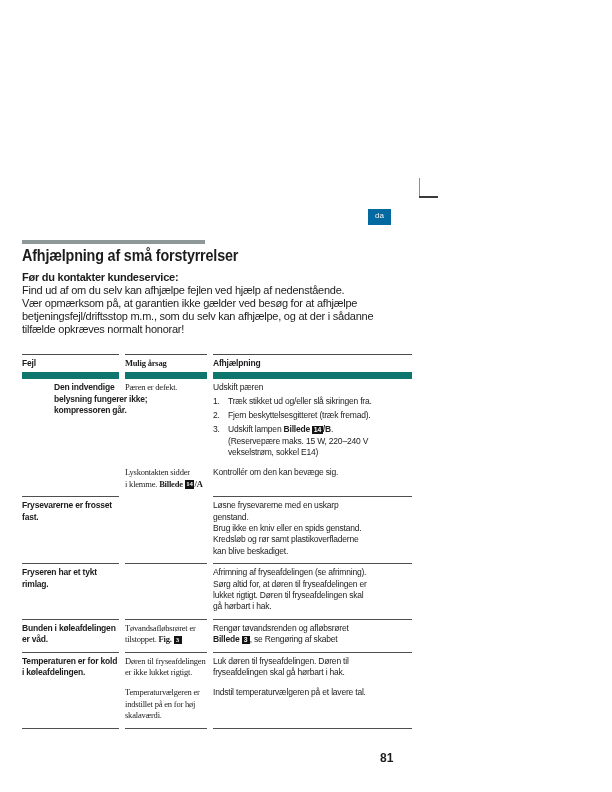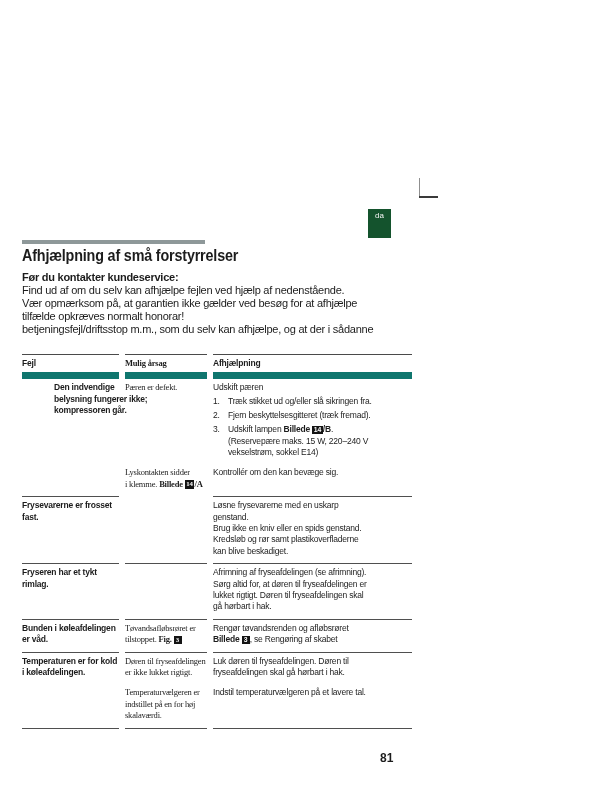--- a/index.html
+++ b/index.html
@@ -5,22 +5,22 @@
   html,body { margin:0; padding:0; background:#ffffff; }
   .page {
     position:relative; width:612px; height:792px; background:#ffffff;
     font-family:"Liberation Sans", sans-serif; color:#1c1c1c; overflow:hidden;
   }
   
   .crop-v { position:absolute; left:419px; top:178px; width:1px; height:19px; background:#8f8f8f; }
   .crop-h { position:absolute; left:419px; top:196px; width:19px; height:2px; background:#3a3a3a; }
   
   .lang-badge {
-    position:absolute; left:368px; top:209px; width:23px; height:29px;
-    background:#14532d; color:#f5f5f5; font-size:8px; line-height:13px; text-align:center;
+    position:absolute; left:368px; top:209px; width:23px; height:16px;
+    background:#0369a1; color:#f5f5f5; font-size:8px; line-height:13px; text-align:center;
   }
   
   .title-bar { position:absolute; left:22px; top:240px; width:183px; height:4px; background:#8e9899; }
   .page-title {
     position:absolute; left:22px; top:246px; margin:0;
     font-size:16.5px; font-weight:bold; letter-spacing:-0.2px; white-space:nowrap;
     transform:scaleX(0.87); transform-origin:left center;
   }
   
   .intro { position:absolute; left:22px; top:271px; width:372px; font-size:11px; line-height:13px; letter-spacing:-0.25px; }
@@ -63,22 +63,22 @@
 
   <div class="lang-badge">da</div>
 
   <div class="title-bar"></div>
   <h1 class="page-title">Afhjælpning af små forstyrrelser</h1>
 
   <div class="intro">
     <div class="head">Før du kontakter kundeservice:</div>
     <div>Find ud af om du selv kan afhjælpe fejlen ved hjælp af nedenstående.</div>
     <div>Vær opmærksom på, at garantien ikke gælder ved besøg for at afhjælpe</div>
+    <div>betjeningsfejl/driftsstop m.m., som du selv kan afhjælpe, og at der i sådanne</div>
     <div>tilfælde opkræves normalt honorar!</div>
-    <div>betjeningsfejl/driftsstop m.m., som du selv kan afhjælpe, og at der i sådanne</div>
   </div>
 
   <div class="trouble-table">
 
     <div class="cell hd gc1 gr1">Fejl</div>
     <div class="cell hd gc2 gr1">Mulig årsag</div>
     <div class="cell hd gc3 gr1">Afhjælpning</div>
 
     <div class="cell fault t gc1 span2a">Den indvendige
 belysning fungerer ikke;

